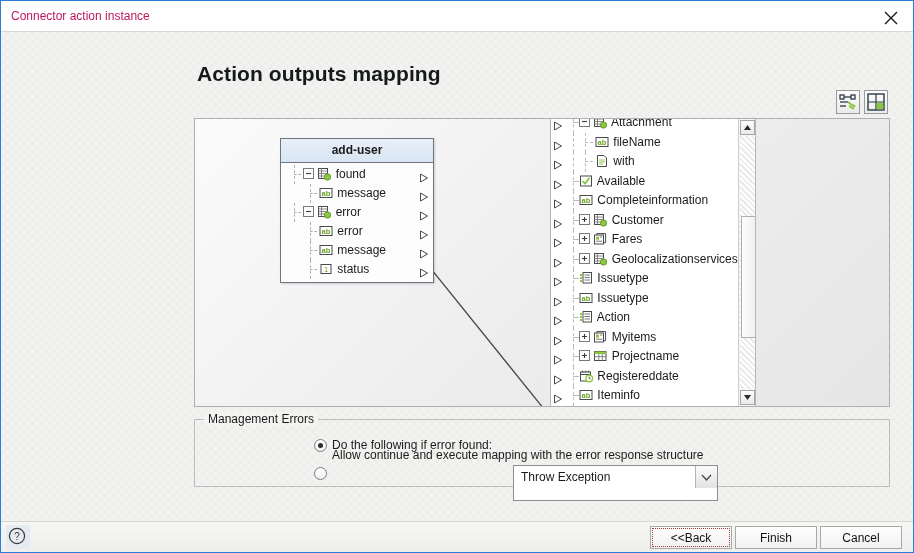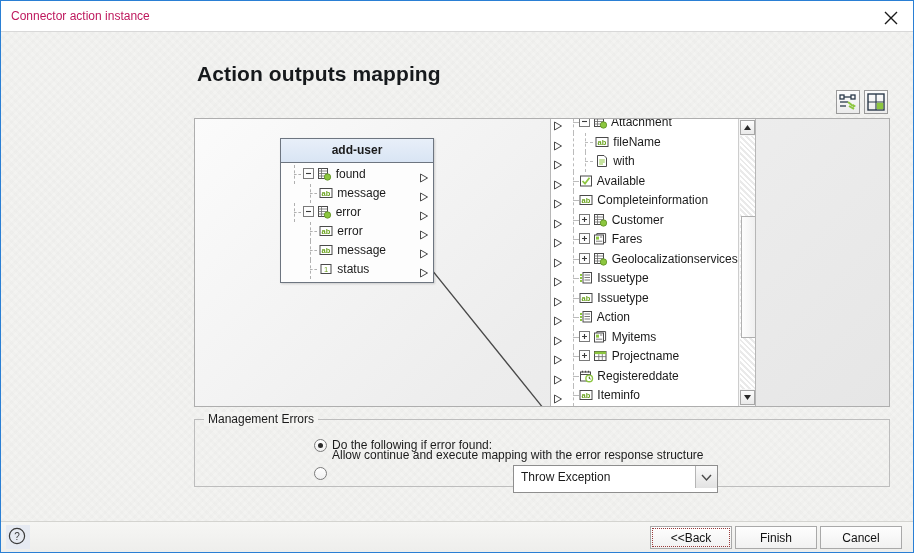--- a/index.html
+++ b/index.html
@@ -87,21 +87,21 @@
   
   .mgmt{position:absolute;left:193px;top:387px;width:696px;height:68px;
     border:1px solid #bdbdbd;box-sizing:border-box;}
   .mgmtleg{position:absolute;left:203px;top:380px;background:#f3f3f1;padding:0 4px;
     font-size:12px;color:#1b1b1b;}
   .radio{position:absolute;width:13px;height:13px;border:1px solid #7b7b7b;border-radius:50%;
     background:linear-gradient(#ffffff,#f0f0f0);box-sizing:border-box;cursor:pointer;}
   .radio.on::after{content:'';position:absolute;left:3px;top:3px;width:5px;height:5px;
     border-radius:50%;background:#2b2b2b;}
   .rlabel{position:absolute;font-size:12px;color:#1b1b1b;white-space:nowrap;cursor:pointer;}
-  .combo{position:absolute;left:512px;top:433px;width:205px;height:28px;
+  .combo{position:absolute;left:512px;top:433px;width:205px;height:36px;
     border:1px solid #8e8e8e;background:#fff;box-sizing:border-box;cursor:pointer;}
   .combo .cv{position:absolute;left:7px;top:4px;font-size:12px;}
   .combo .carr{position:absolute;right:0;top:0;width:21px;height:22px;
     background:linear-gradient(#fafafa,#e2e2e2);border-left:1px solid #b5b5b5;}
 
   
   .footer{position:absolute;left:0;top:520px;width:912px;height:31px;
     background:linear-gradient(#f6f6f4,#eeeeec);border-top:1px solid #d4d4d0;box-sizing:border-box;}
   .helpbtn{position:absolute;left:5px;top:3px;width:24px;height:24px;
     background:#e6eaf2;cursor:pointer;}

